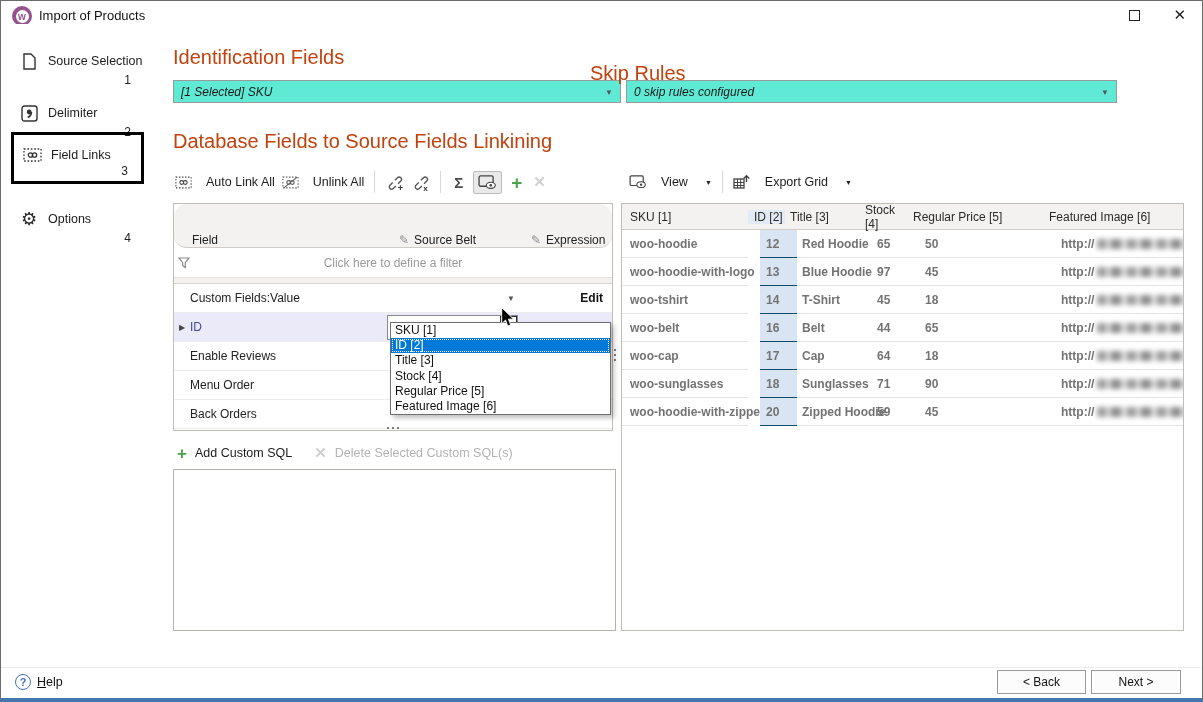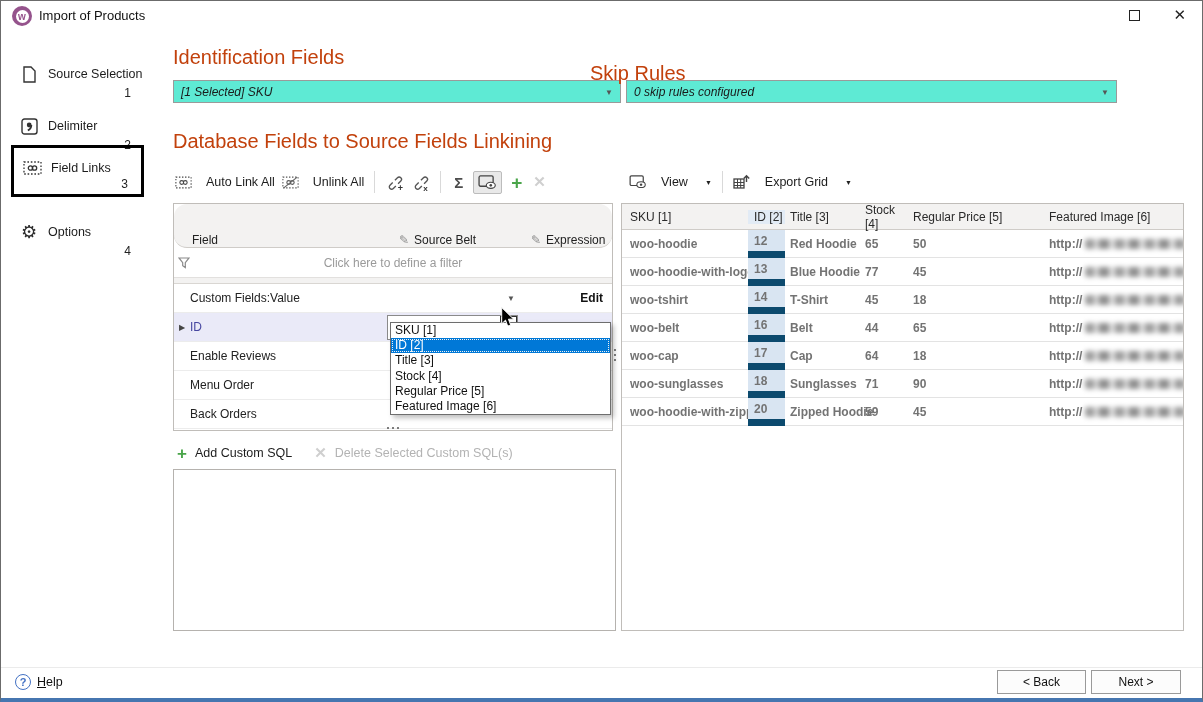--- a/index.html
+++ b/index.html
@@ -11,21 +11,21 @@
   .titlebar { position:absolute; top:0; left:0; right:0; height:30px; background:#fff; }
   .logo { position:absolute; left:11px; top:5px; width:20px; height:20px; border-radius:50%;
           background:#95538c; display:flex; align-items:center; justify-content:center; }
   .logo-inner { width:13px; height:13px; border-radius:50%; background:#fff; color:#95538c;
                 font-size:10px; font-weight:bold; line-height:13px; text-align:center; }
   .win-title { position:absolute; left:38px; top:7px; font-size:13px; color:#111; }
   .win-max { position:absolute; right:62px; top:9px; width:11px; height:11px; border:1px solid #222; }
   .win-close { position:absolute; right:16px; top:5px; font-size:15px; color:#222; }
 
   
-  .sidebar { position:absolute; left:0; top:36px; width:170px; bottom:40px; background:#fff; }
+  .sidebar { position:absolute; left:0; top:23px; width:170px; bottom:40px; background:#fff; }
   .side-item { position:absolute; left:10px; width:133px; height:46px; padding:8px 0 0 8px; }
   .side-item.selected { border:3px solid #000; height:52px; padding-top:11px; }
   .side-row { display:flex; align-items:center; gap:9px; }
   .side-label { font-size:12.5px; color:#1c1c1c; }
   .step-num { position:absolute; right:13px; bottom:3px; font-size:12px; color:#222; }
   .side-icon { width:20px; height:18px; display:flex; align-items:center; justify-content:center; }
   .gear-glyph { font-size:18px; color:#2d2d2d; line-height:18px; }
 
   
   .heading { position:absolute; font-size:20px; color:#c2410c; }
@@ -104,21 +104,21 @@
                   font-weight:bold; color:#737373; white-space:nowrap; }
   .c1 { width:126px; flex:none; padding-left:8px; }
   .c2 { width:37px;  flex:none; padding-left:6px; }
   .c3 { width:76px;  flex:none; padding-left:5px; }
   .c4 { width:48px;  flex:none; padding-left:4px; }
   .c5 { width:135px; flex:none; padding-left:4px; }
   .c6 { flex:1; padding-left:5px; }
   .rg-header > div { border-bottom:none; font-weight:normal; }
   .idcol { background:#d9e5f2; }
   .rg-header .idcol { background:#e2ebf5; }
-  .rg-row .idcol { border-bottom:7px solid #0c4a6e; }
+  .rg-row .idcol { border-bottom:1px solid #0c4a6e;margin-left:12px; }
   .blur-blob { display:inline-block; width:108px; height:10px; margin-left:3px; border-radius:2px;
                background:repeating-linear-gradient(90deg,#9e9e9e 0 9px,#d6d6d6 9px 14px,#8f8f8f 14px 24px,#dcdcdc 24px 30px);
                filter:blur(2.5px); }
 
   
   .footer-line { position:absolute; left:0; right:0; top:666px; border-top:1px solid #ebebeb; }
   .help { position:absolute; left:14px; top:673px; display:flex; align-items:center; gap:6px;
           font-size:12.5px; color:#111; }
   .help-circle { width:16px; height:16px; border-radius:50%; border:1.5px solid #4472c4; color:#4472c4;
                  font-size:11px; font-weight:bold; display:flex; align-items:center; justify-content:center; }
@@ -412,21 +412,21 @@
       <div class="c5">50</div>
       <div class="c6">
           <span>http://</span>
           <span class="blur-blob"></span>
         </div>
     </div>
     <div class="rg-row">
       <div class="c1">woo-hoodie-with-logo</div>
       <div class="c2 idcol">13</div>
       <div class="c3">Blue Hoodie</div>
-      <div class="c4">77</div>
+      <div class="c4">97</div>
       <div class="c5">45</div>
       <div class="c6">
           <span>http://</span>
           <span class="blur-blob"></span>
         </div>
     </div>
     <div class="rg-row">
       <div class="c1">woo-tshirt</div>
       <div class="c2 idcol">14</div>
       <div class="c3">T-Shirt</div>

